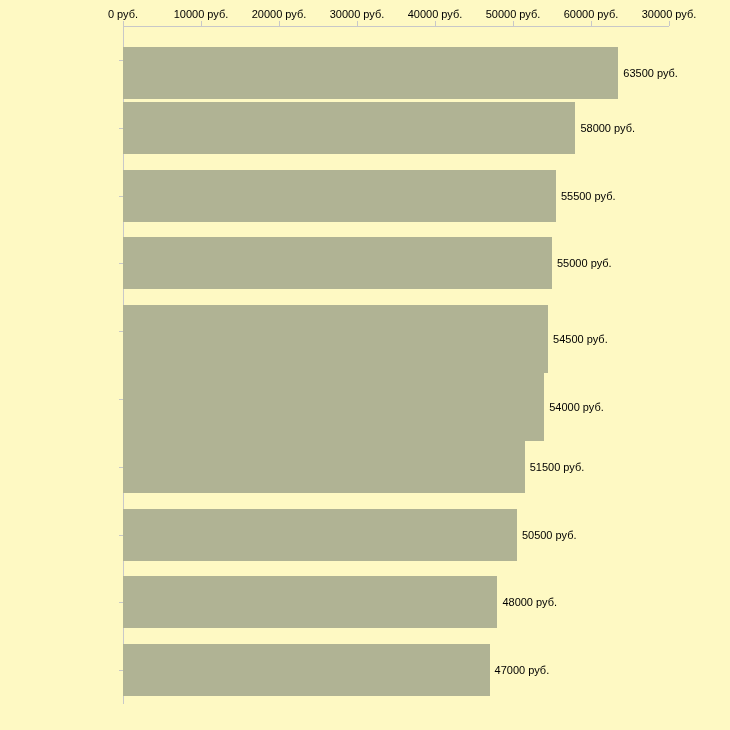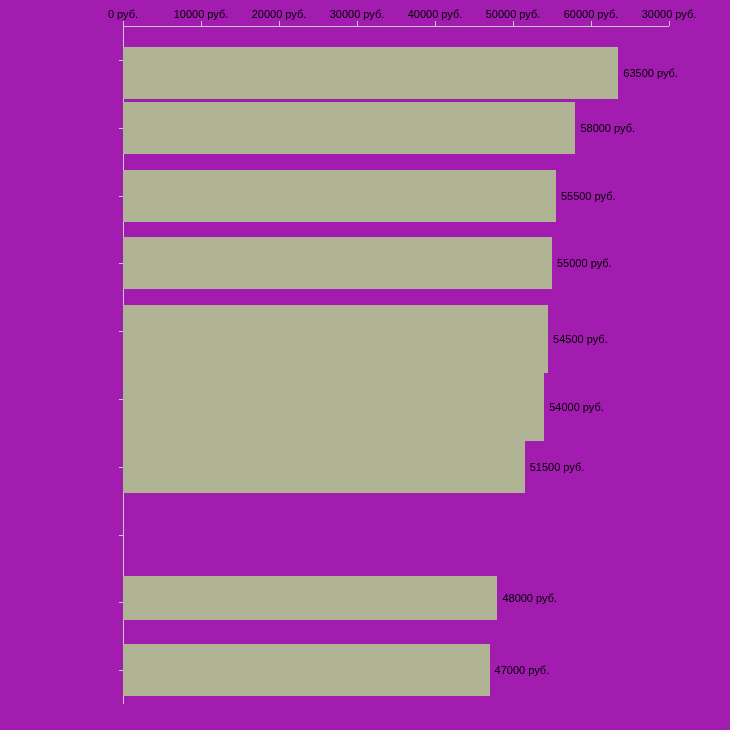--- a/index.html
+++ b/index.html
@@ -4,21 +4,21 @@
 <style>
   html, body {
     margin: 0;
     padding: 0;
     background: #ffffff;
   }
   #chart-root {
     position: relative;
     width: 730px;
     height: 730px;
-    background: #a21caf;
+    background: #fef9c3;
     font-family: "Liberation Sans", sans-serif;
     overflow: hidden;
   }
   .plot-area {
     position: absolute;
     left: 123px;
     top: 26px;
     width: 546px;
     height: 678px;
   }
@@ -140,21 +140,25 @@
         <div class="bar-value" style="left: 425.1px;">54500 руб.</div>
       </div>
       <div class="bar-row" style="top: 346.9px; height: 68px;">
         <div class="bar" style="width: 421.2px; background: rgb(176, 179, 148);"></div>
         <div class="bar-value" style="left: 421.2px;">54000 руб.</div>
       </div>
       <div class="bar-row" style="top: 414.7px; height: 52px;">
         <div class="bar" style="width: 401.7px; background: rgb(176, 179, 148);"></div>
         <div class="bar-value" style="left: 401.7px;">51500 руб.</div>
       </div>
-      <div class="bar-row" style="top: 550.3px; height: 44px;">
+      <div class="bar-row" style="top: 482.5px; height: 52px;">
+        <div class="bar" style="width: 393.9px; background: rgb(176, 179, 148);"></div>
+        <div class="bar-value" style="left: 393.9px;">50500 руб.</div>
+      </div>
+      <div class="bar-row" style="top: 550.3px; height: 52px;">
         <div class="bar" style="width: 374.4px; background: rgb(176, 179, 148);"></div>
         <div class="bar-value" style="left: 374.4px;">48000 руб.</div>
       </div>
       <div class="bar-row" style="top: 618.1px; height: 52px;">
         <div class="bar" style="width: 366.6px; background: rgb(176, 179, 148);"></div>
         <div class="bar-value" style="left: 366.6px;">47000 руб.</div>
       </div>
     </div>
 </div>
 

